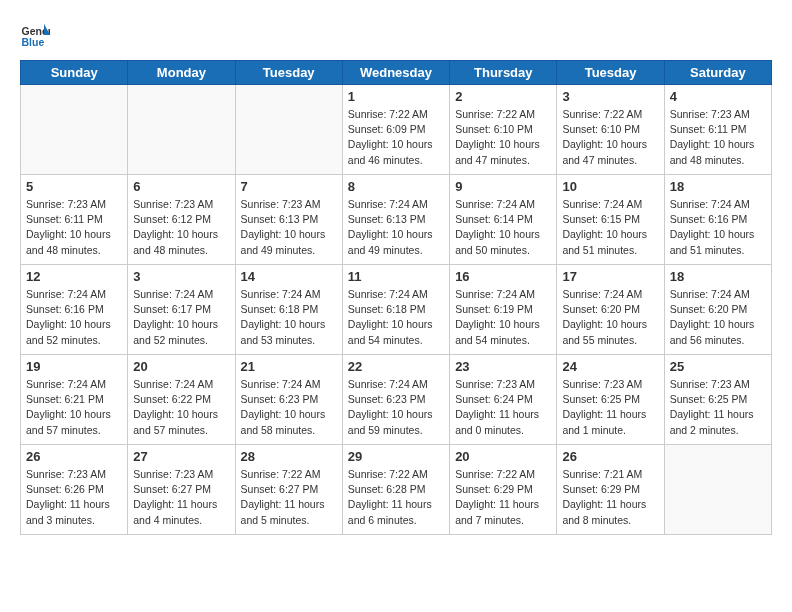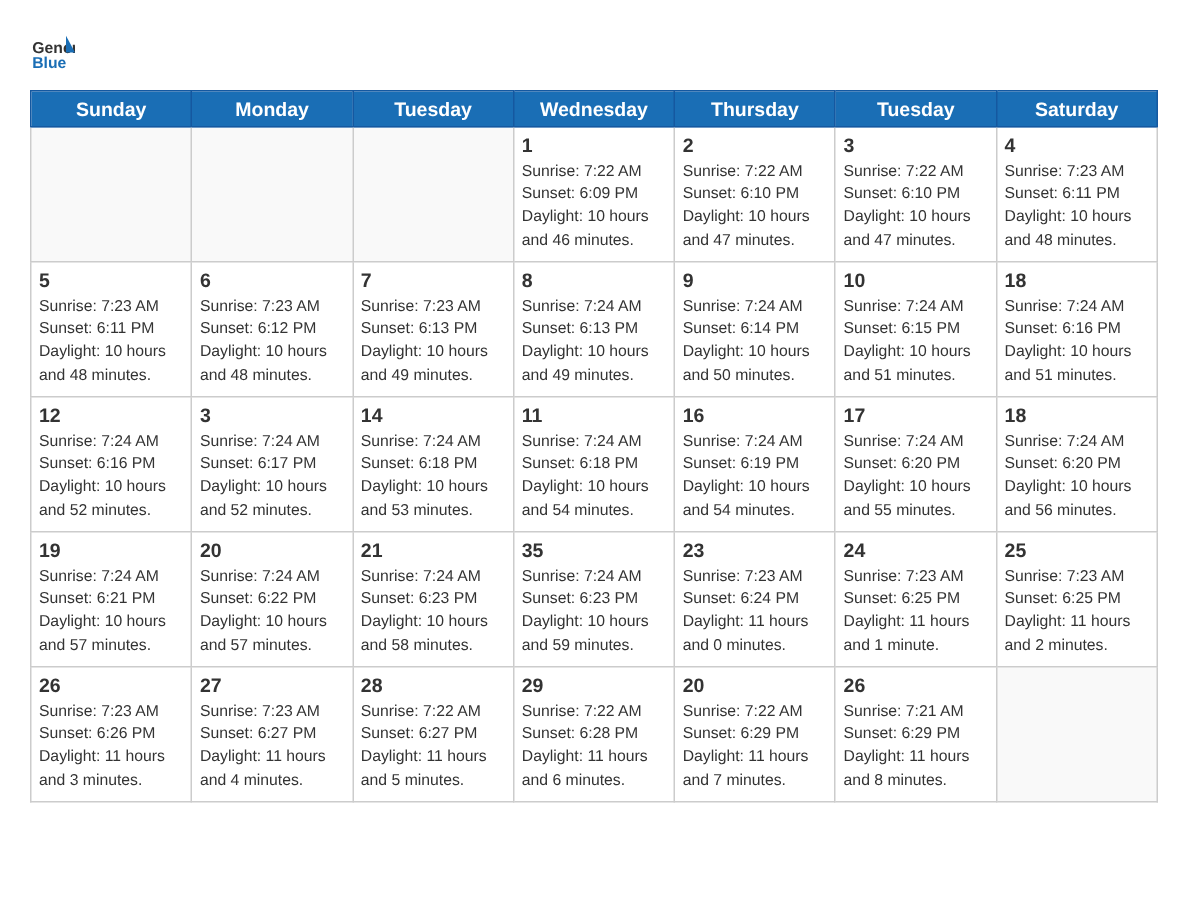--- a/index.html
+++ b/index.html
@@ -196,21 +196,21 @@
         </td>
         <td>
           <span class="day-number">20</span>
           <div class="day-info">Sunrise: 7:24 AM<br>Sunset: 6:22 PM<br>Daylight: 10 hours and 57 minutes.</div>
         </td>
         <td>
           <span class="day-number">21</span>
           <div class="day-info">Sunrise: 7:24 AM<br>Sunset: 6:23 PM<br>Daylight: 10 hours and 58 minutes.</div>
         </td>
         <td>
-          <span class="day-number">35</span>
+          <span class="day-number">22</span>
           <div class="day-info">Sunrise: 7:24 AM<br>Sunset: 6:23 PM<br>Daylight: 10 hours and 59 minutes.</div>
         </td>
         <td>
           <span class="day-number">23</span>
           <div class="day-info">Sunrise: 7:23 AM<br>Sunset: 6:24 PM<br>Daylight: 11 hours and 0 minutes.</div>
         </td>
         <td>
           <span class="day-number">24</span>
           <div class="day-info">Sunrise: 7:23 AM<br>Sunset: 6:25 PM<br>Daylight: 11 hours and 1 minute.</div>
         </td>

